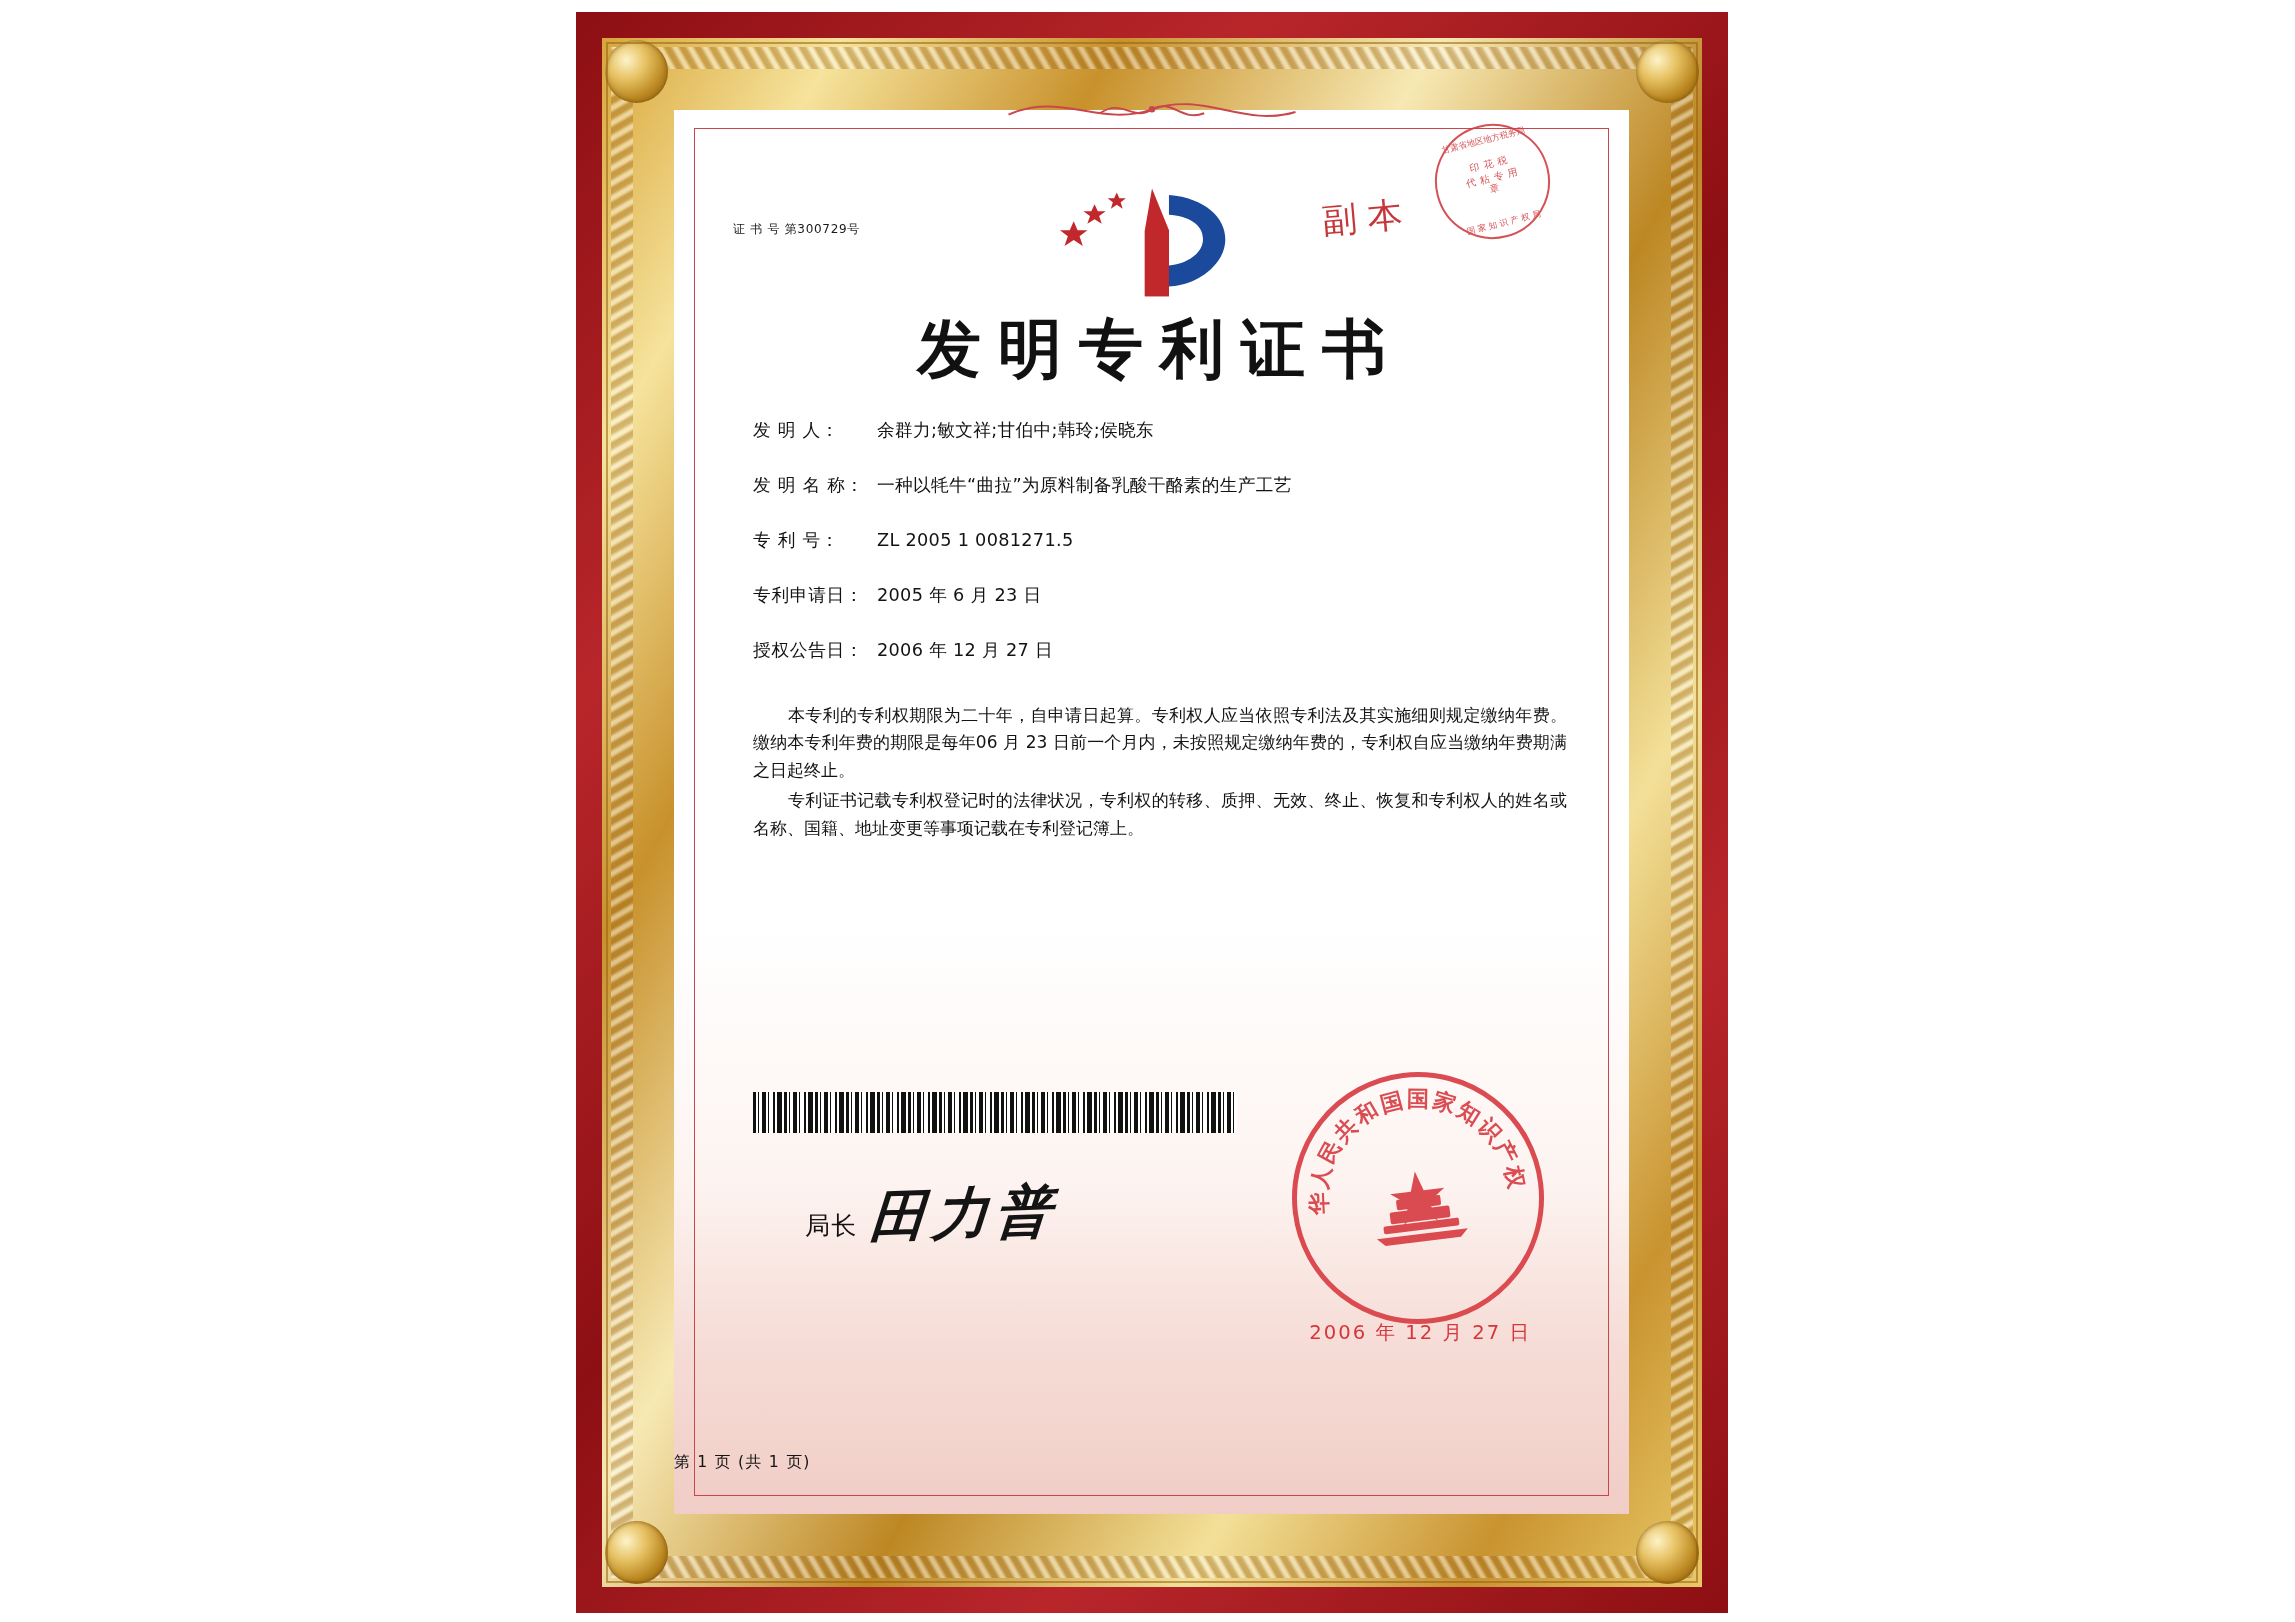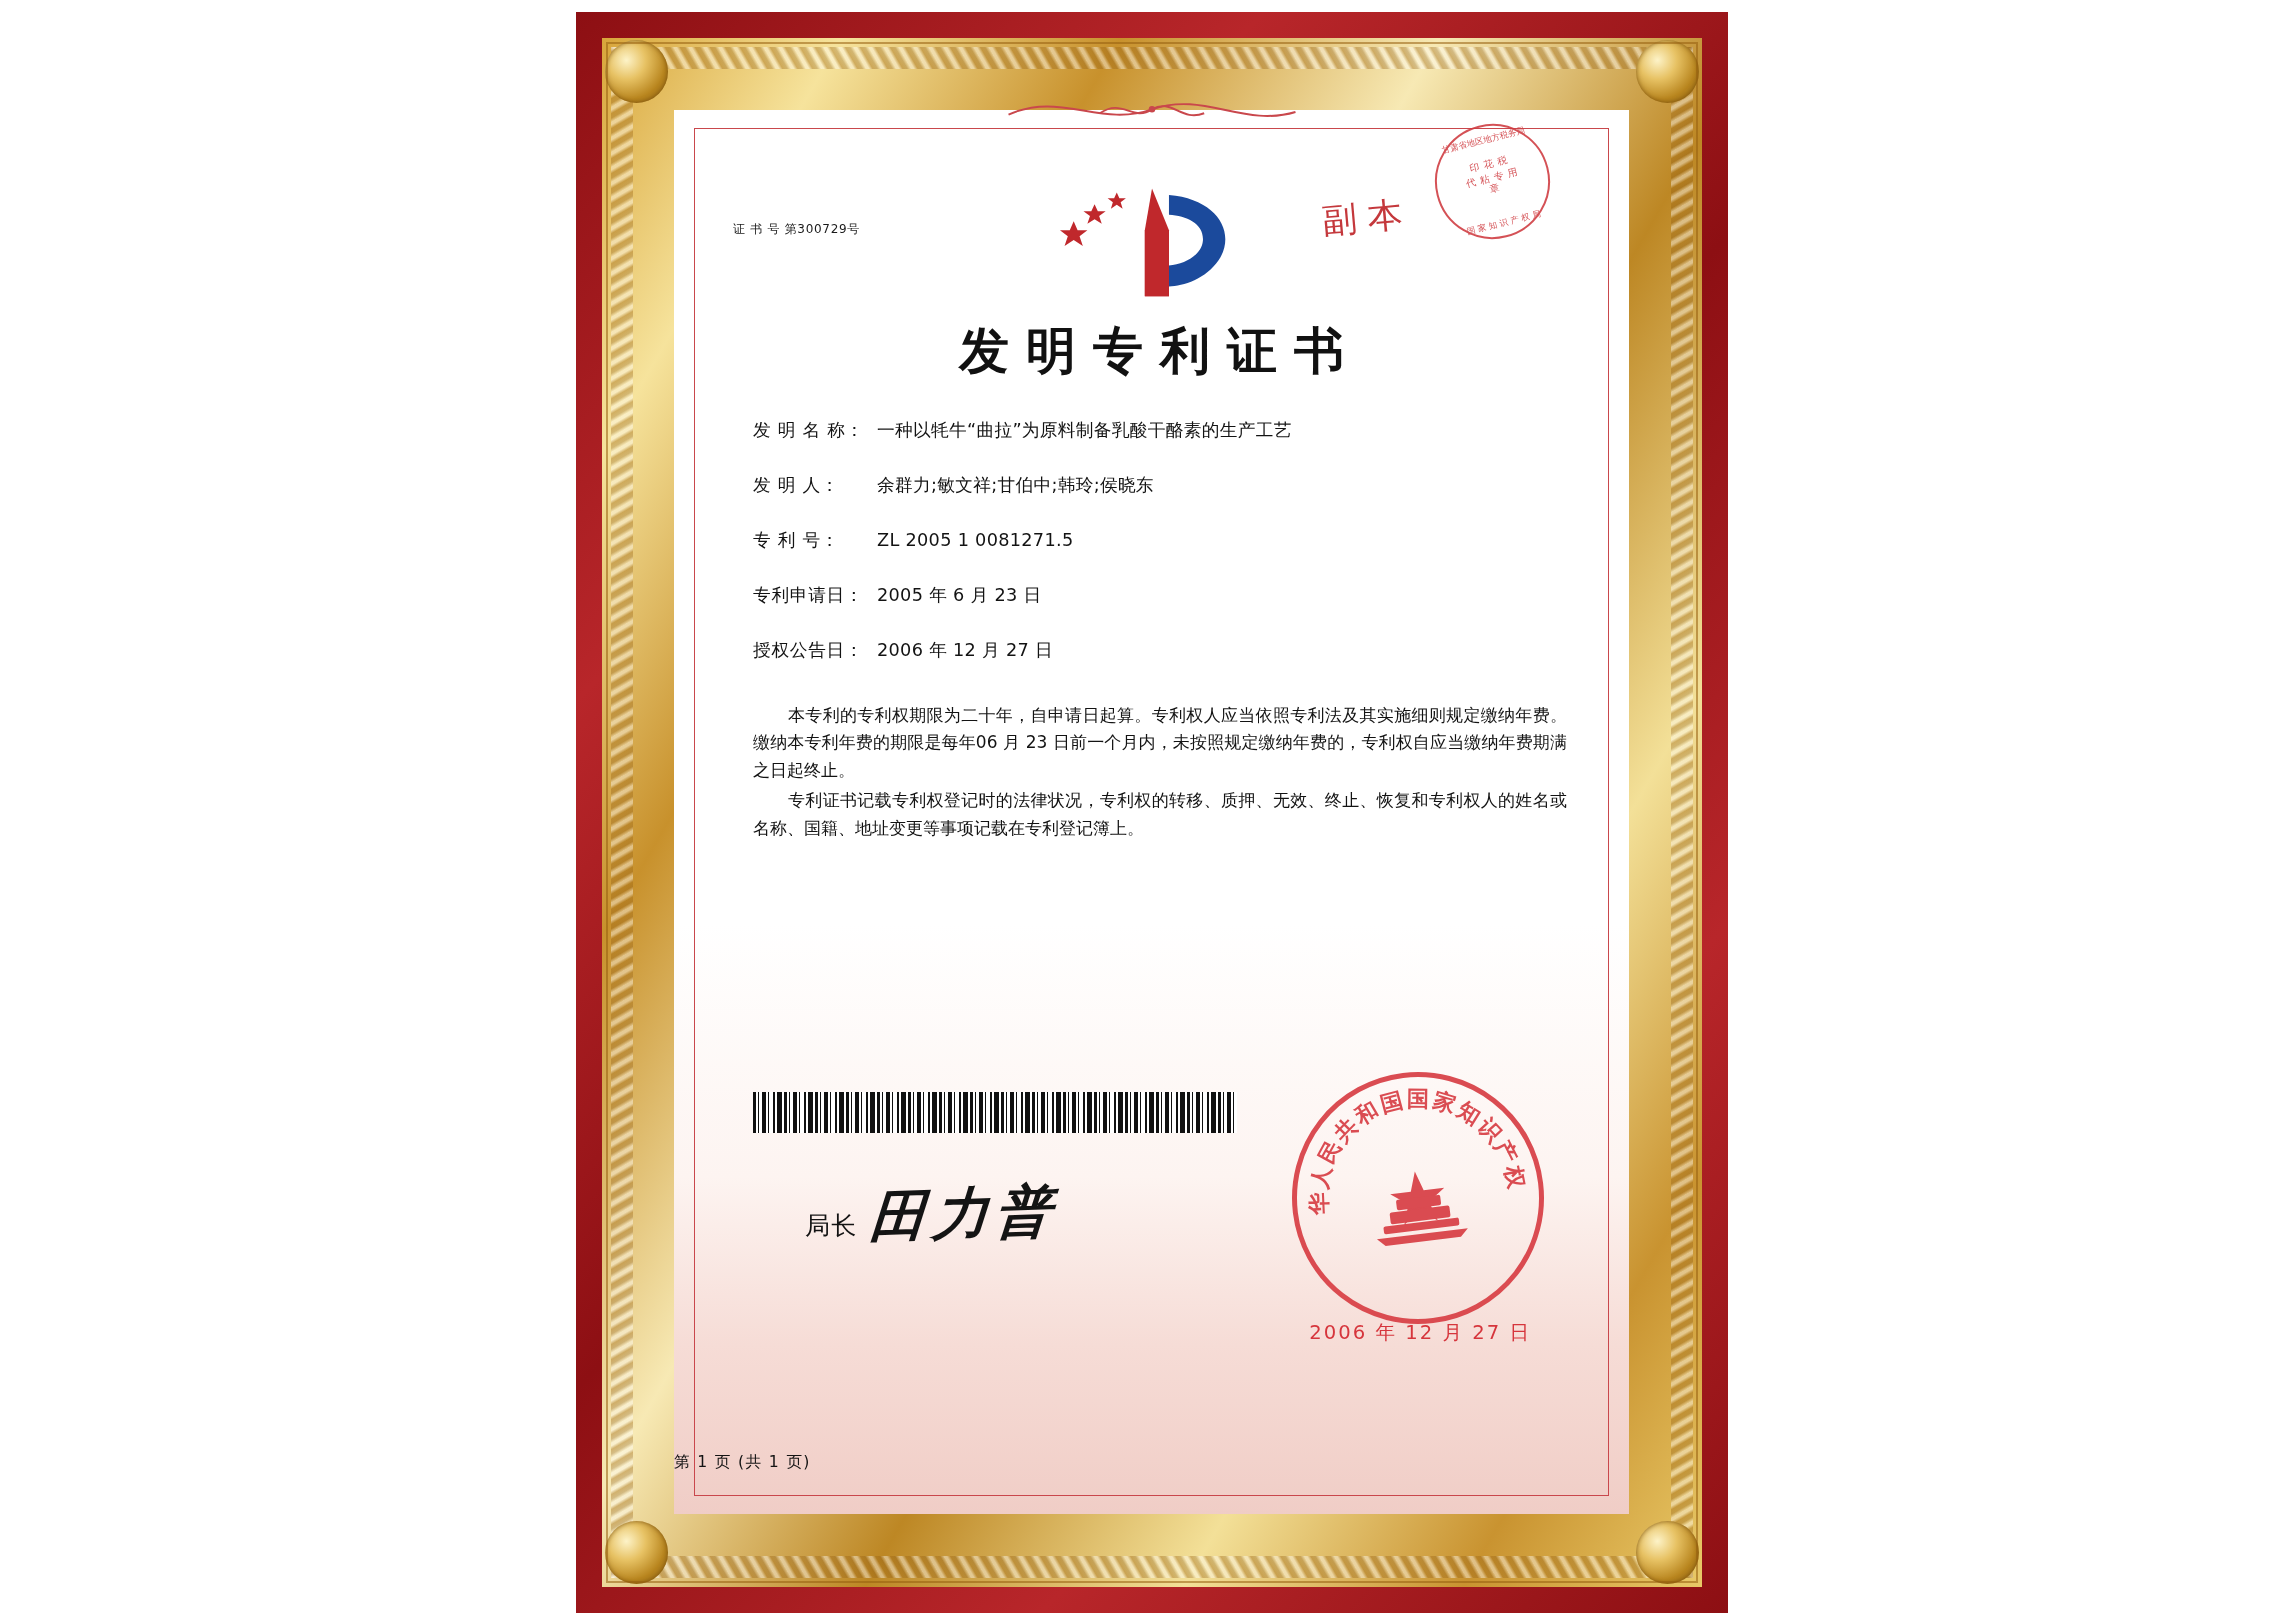--- a/index.html
+++ b/index.html
@@ -166,25 +166,25 @@
     left: 50%;
     top: 72px;
     transform: translateX(-50%);
     width: 196px;
     height: 124px;
   }
   
   .title {
     position: absolute;
     left: 0; right: 0;
-    top: 208px;
+    top: 196px;
     text-align: center;
     font-family: "DejaVu Serif", serif;
     font-weight: 700;
-    font-size: 50px;
+    font-size: 64px;
     letter-spacing: 17px;
     color: #111111;
     text-indent: 17px;
   }
   
   .fields {
     position: absolute;
     left: 79px;
     top: 308px;
     right: 59px;
@@ -356,26 +356,26 @@
           <div class="c1">印 花 税</div>
           <div class="c2">代 粘 专 用 章</div>
           <div class="arc-bot">国 家 知 识 产 权 局</div>
         </div>
       </div>
 
       <div class="title">发明专利证书</div>
 
       <div class="fields">
         <div class="field-row">
+          <div class="field-label">发 明 人：</div>
+          <div class="field-value">余群力;敏文祥;甘伯中;韩玲;侯晓东</div>
+        </div>
+        <div class="field-row">
           <div class="field-label">发 明 名 称：</div>
           <div class="field-value">一种以牦牛“曲拉”为原料制备乳酸干酪素的生产工艺</div>
-        </div>
-        <div class="field-row">
-          <div class="field-label">发 明 人：</div>
-          <div class="field-value">余群力;敏文祥;甘伯中;韩玲;侯晓东</div>
         </div>
         <div class="field-row">
           <div class="field-label">专 利 号：</div>
           <div class="field-value">ZL 2005 1 0081271.5</div>
         </div>
         <div class="field-row">
           <div class="field-label">专利申请日：</div>
           <div class="field-value">2005 年 6 月 23 日</div>
         </div>
         <div class="field-row">

